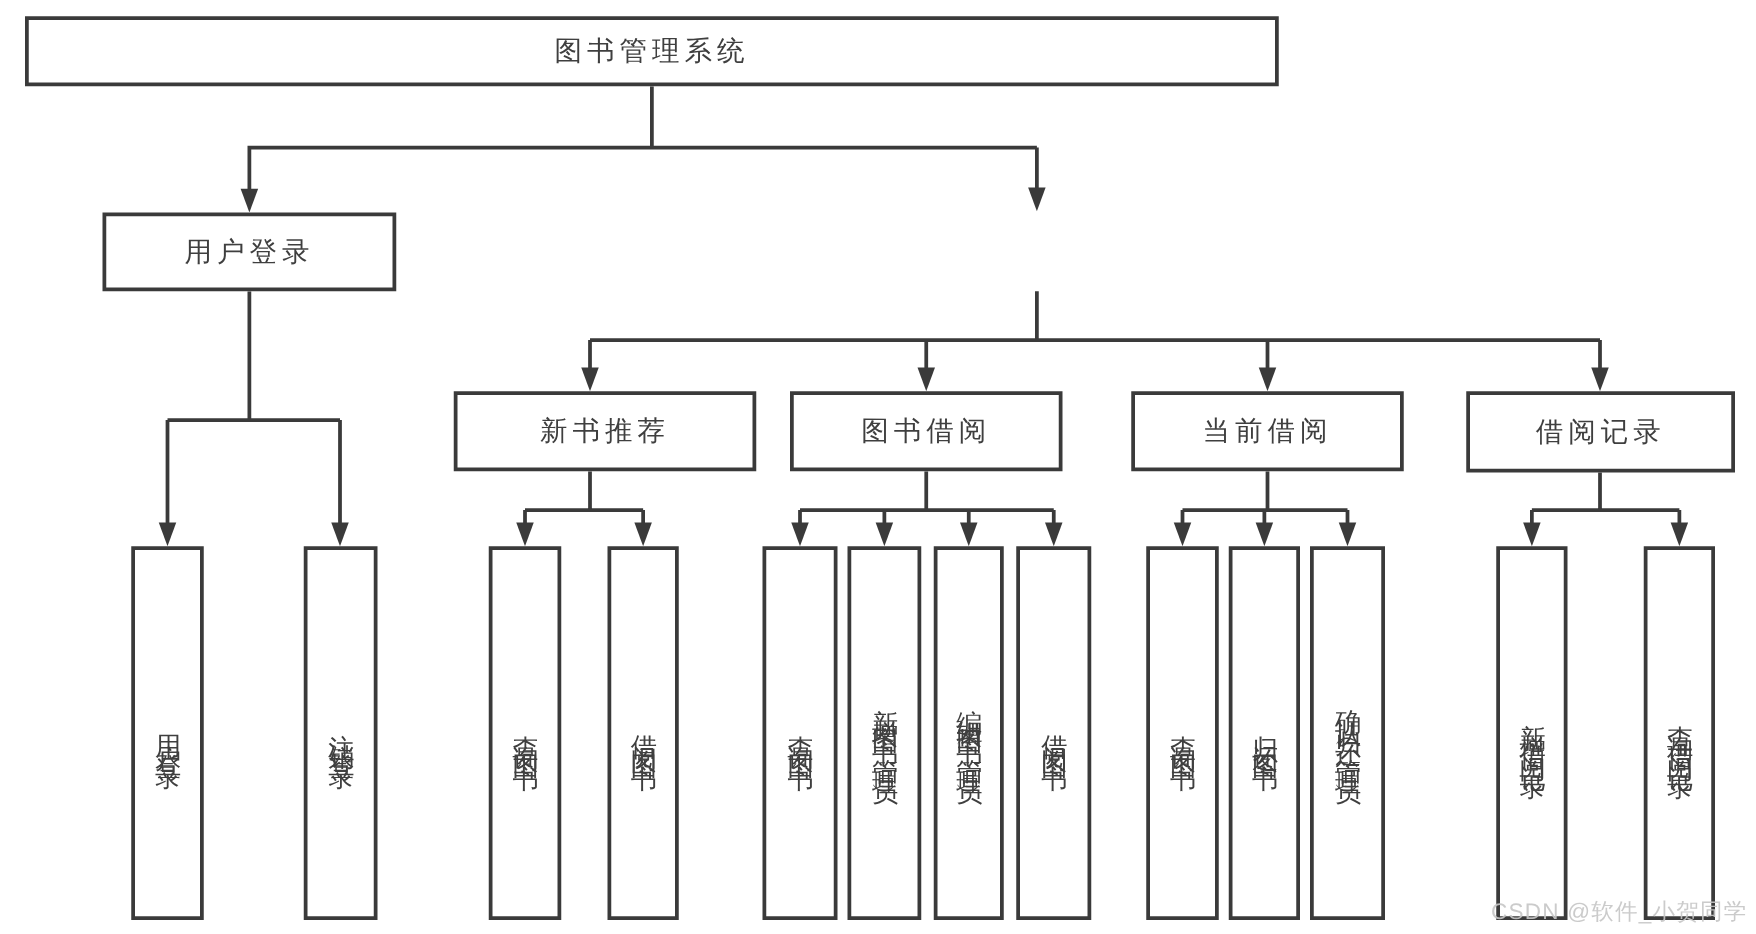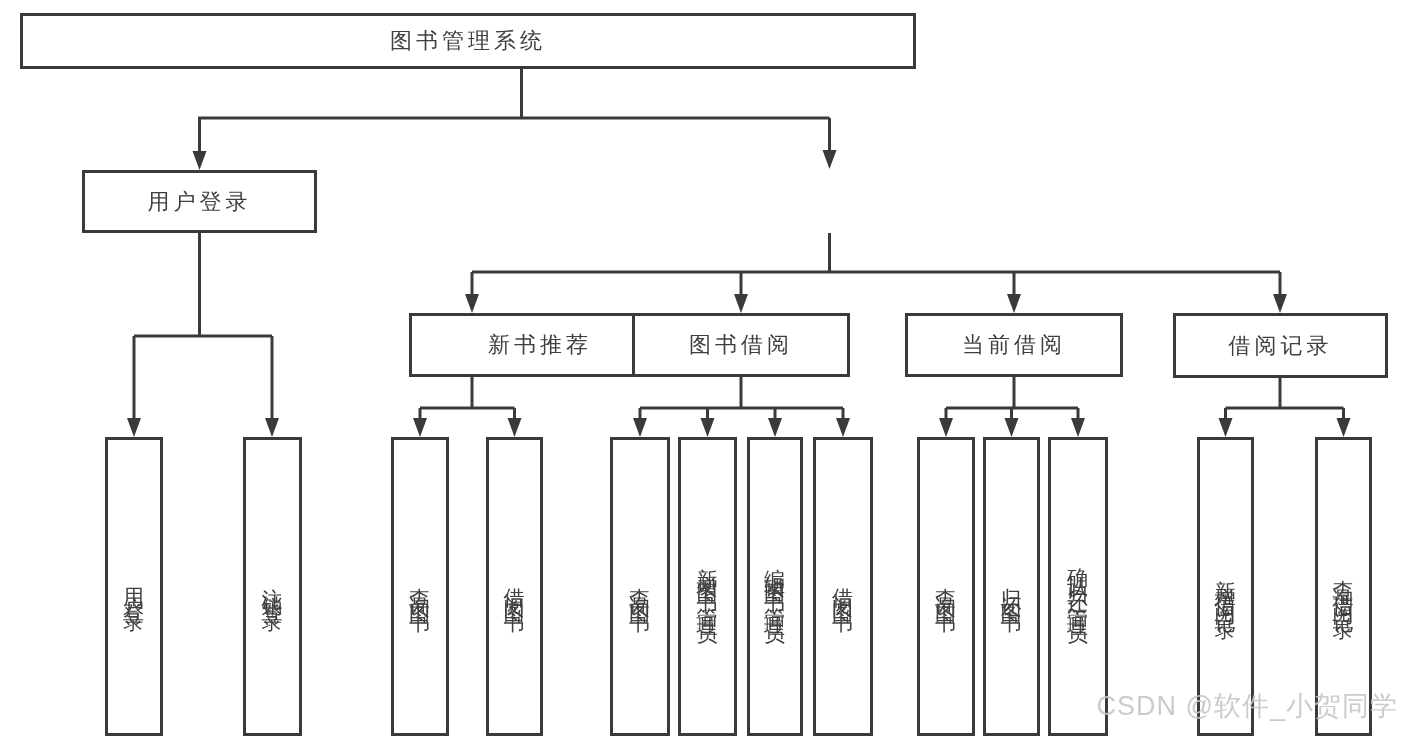--- a/index.html
+++ b/index.html
@@ -55,22 +55,22 @@
   .vbox {
     writing-mode: vertical-rl;
     text-orientation: mixed;
     font-size: 21px;
     letter-spacing: 8px;
     line-height: 1;
   }
   .watermark {
     position: absolute;
     right: 7px;
-    bottom: 23px;
-    font-size: 27px;
+    bottom: 6px;
+    font-size: 18px;
     letter-spacing: 1px;
     color: var(--watermark);
     opacity: 0.9;
     z-index: 3;
     white-space: nowrap;
   }
 </style>
 </head>
 <body>
 
@@ -109,25 +109,25 @@
       <polygon class="c-arrow" points="768,418 782,418 775,437"></polygon>
       <polygon class="c-arrow" points="836,418 850,418 843,437"></polygon>
       <polygon class="c-arrow" points="939,418 953,418 946,437"></polygon>
       <polygon class="c-arrow" points="1004.5,418 1018.5,418 1011.5,437"></polygon>
       <polygon class="c-arrow" points="1071,418 1085,418 1078,437"></polygon>
       <polygon class="c-arrow" points="1218.5,418 1232.5,418 1225.5,437"></polygon>
       <polygon class="c-arrow" points="1336.5,418 1350.5,418 1343.5,437"></polygon>
     </g>
   </svg>
 
-  <div class="box hbox" style="left:20px; top:13px; width:896px; height:56px;">图书管理系统</div>
+  <div class="box hbox" style="left:20px; top:13px; width:1003px; height:56px;">图书管理系统</div>
 
   <div class="box hbox" style="left:82px; top:170px; width:235px; height:63px;">用户登录</div>
 
-  <div class="box hbox" style="left:363px; top:313px; width:262px; height:64px;margin-left:46px;">新书推荐</div>
+  <div class="box hbox" style="left:363px; top:313px; width:242px; height:64px;">新书推荐</div>
   <div class="box hbox" style="left:905px; top:313px; width:218px; height:64px;">当前借阅</div>
   <div class="box hbox" style="left:632px; top:313px; width:218px; height:64px;">图书借阅</div>
   <div class="box hbox" style="left:1173px; top:313px; width:215px; height:65px;">借阅记录</div>
 
   <div class="box vbox" style="left:105px; top:437px; width:58px; height:299px;">用户登录</div>
   <div class="box vbox" style="left:243px; top:437px; width:59px; height:299px;">注销登录</div>
 
   <div class="box vbox" style="left:391px; top:437px; width:58px; height:299px;">查询图书</div>
   <div class="box vbox" style="left:486px; top:437px; width:57px; height:299px;">借阅图书</div>
 

